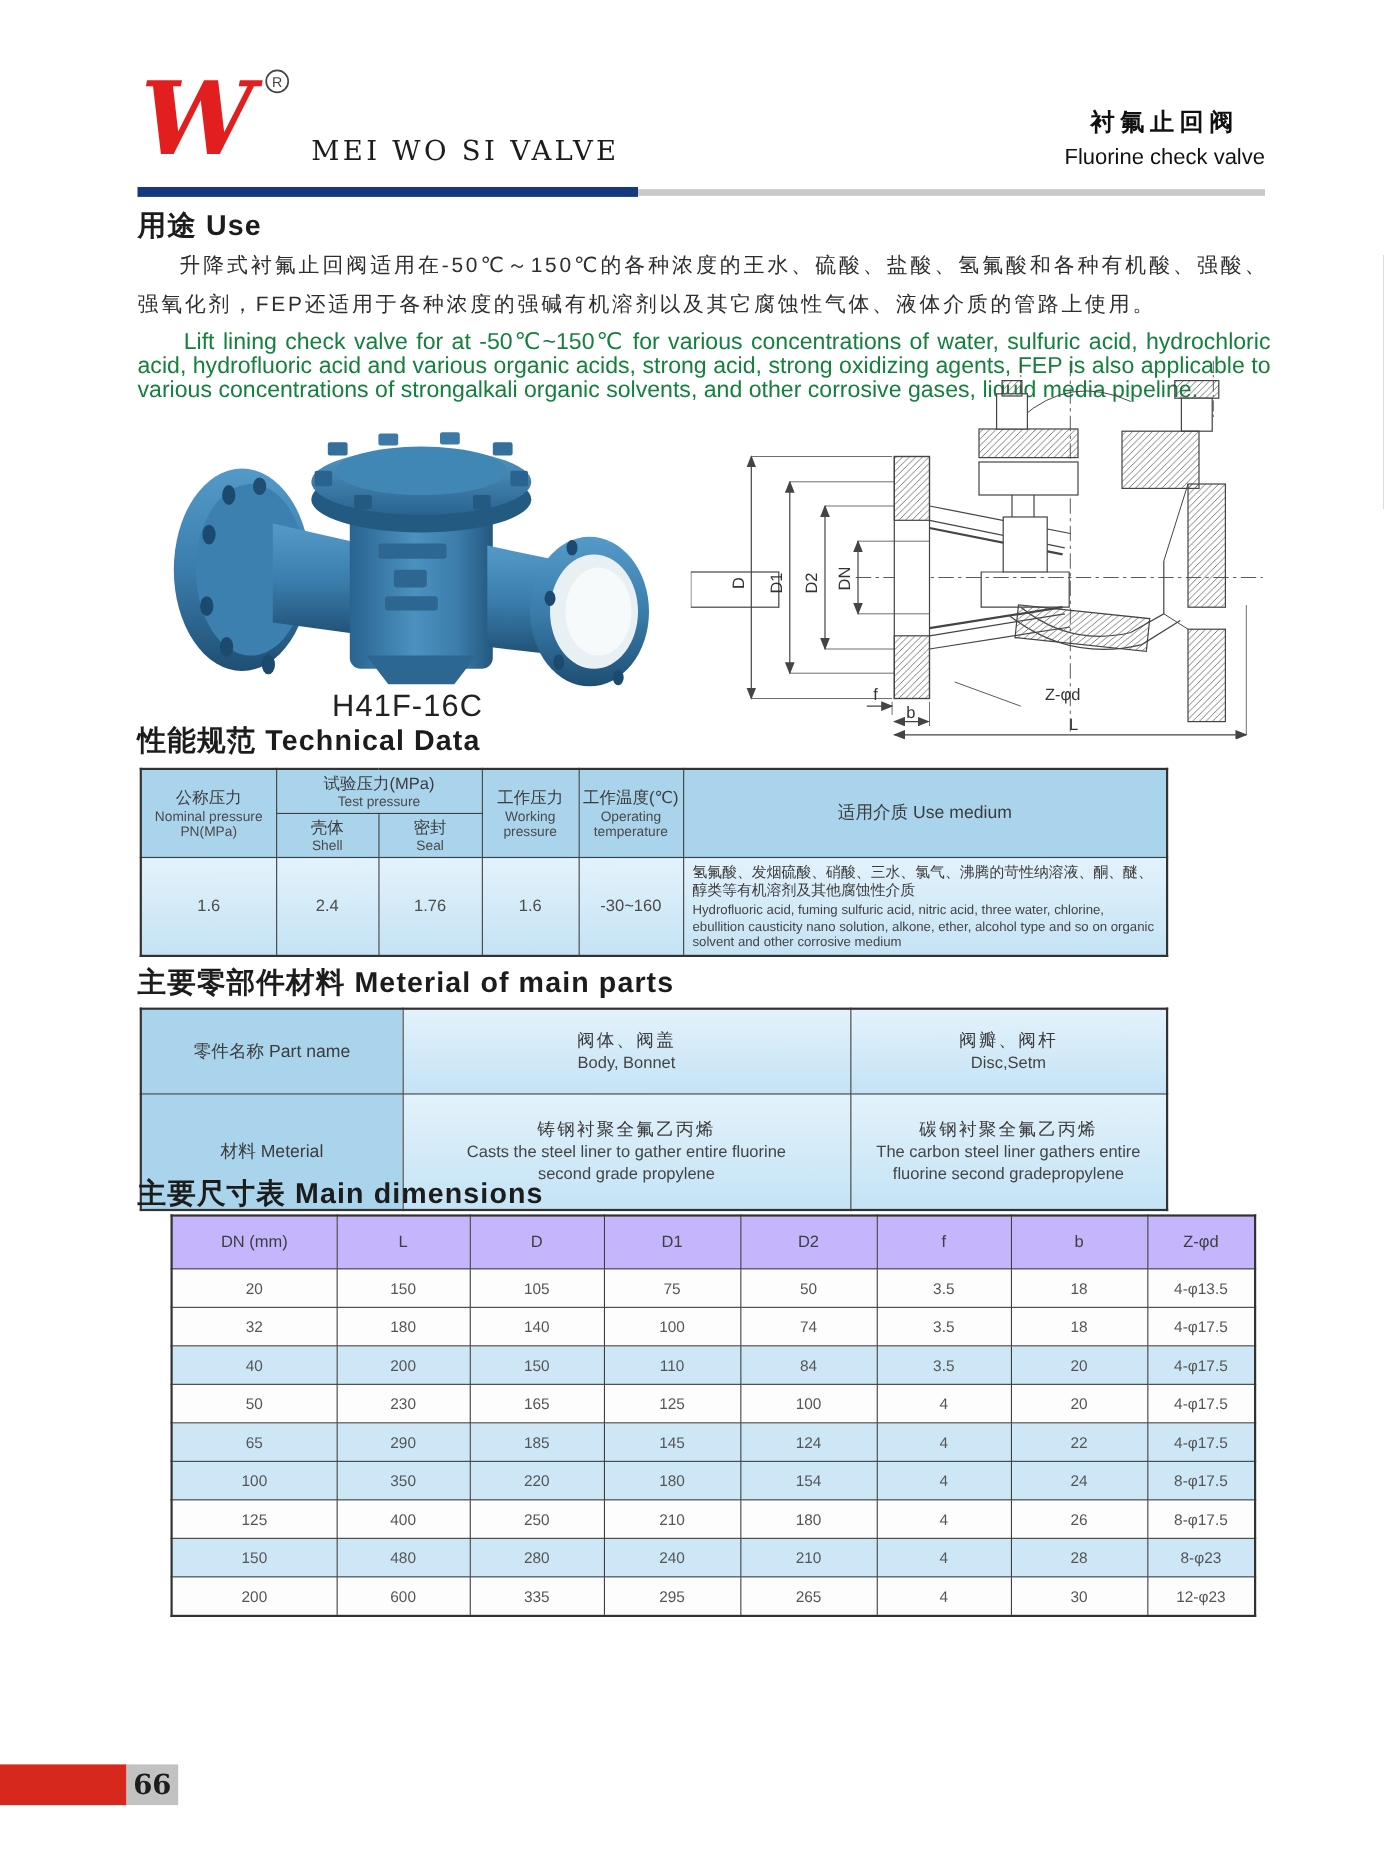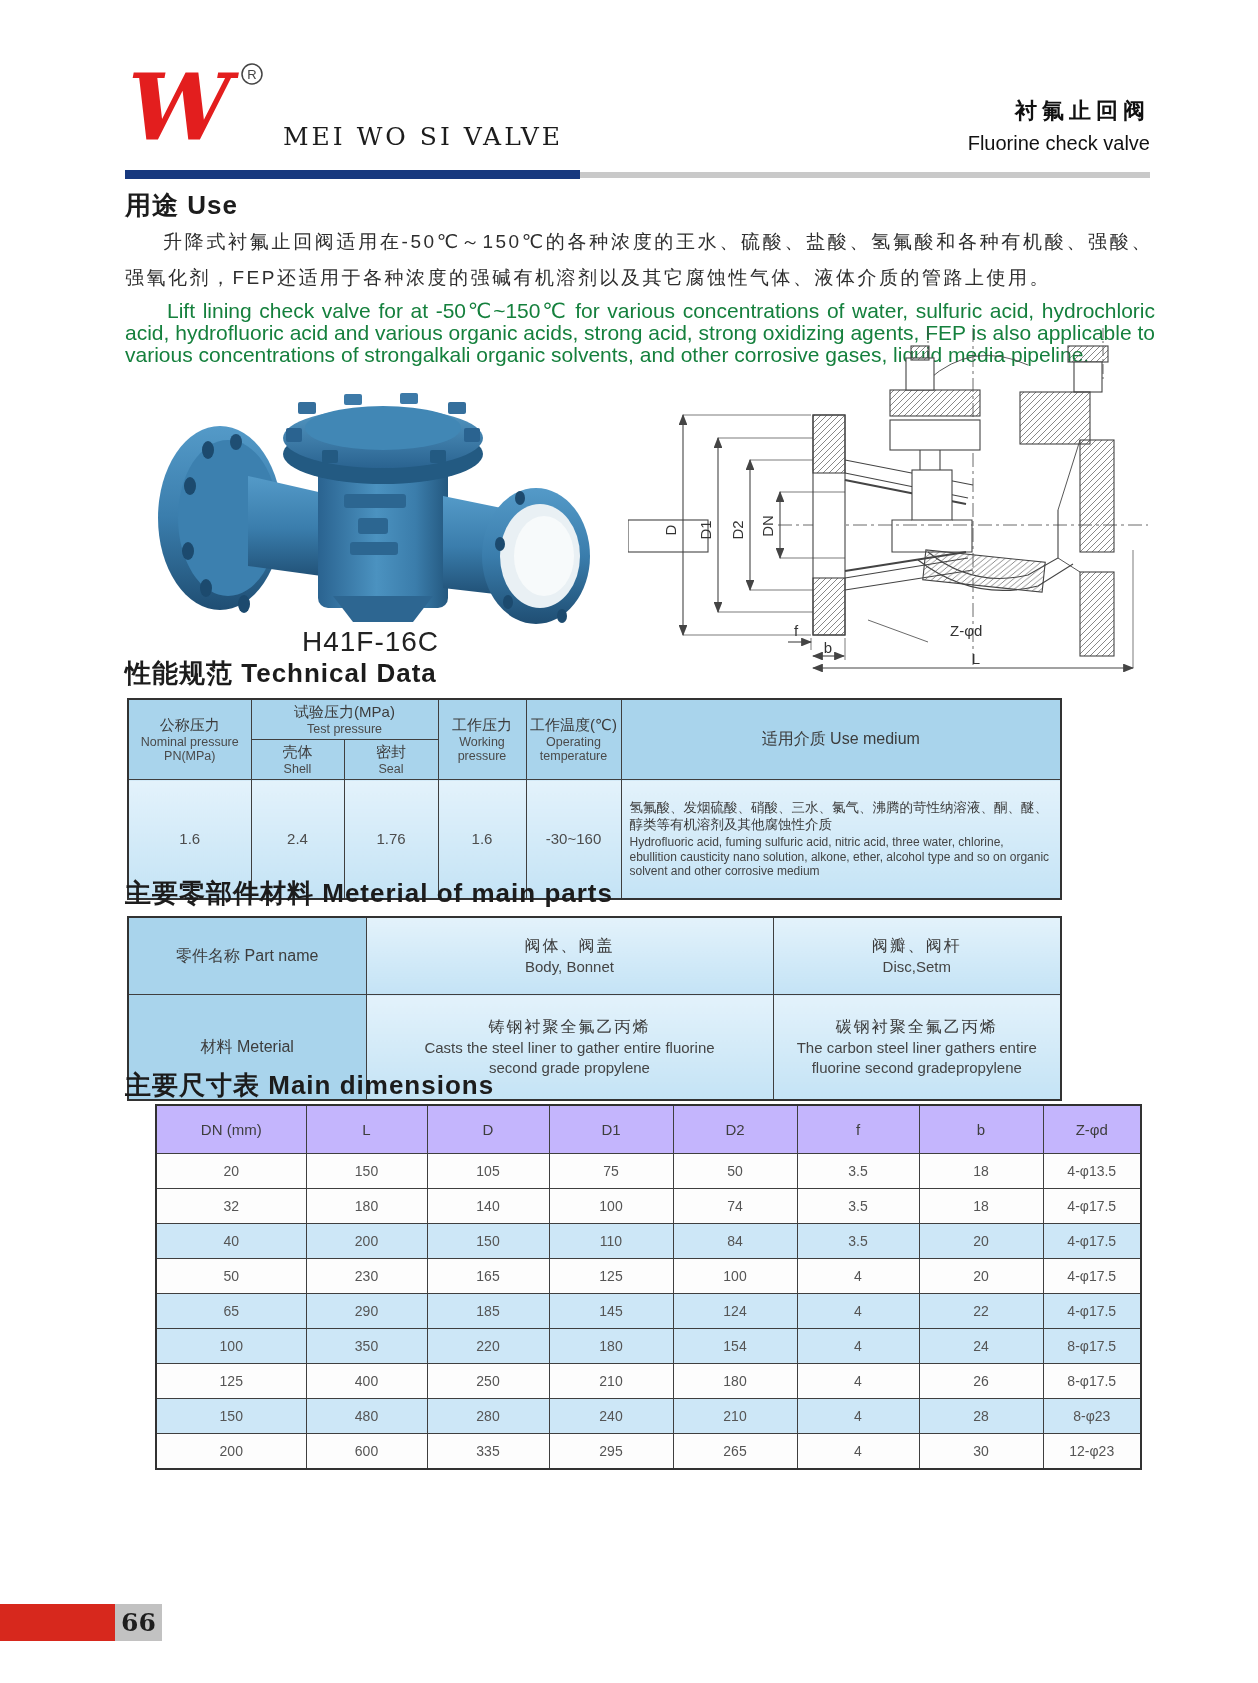--- a/index.html
+++ b/index.html
@@ -6,21 +6,21 @@
   .page{position:relative;width:1258px;height:1683px;background:#ffffff;margin:0 auto;
         font-family:"Liberation Sans","DejaVu Sans",sans-serif;color:#222;overflow:hidden;}
   .abs{position:absolute;}
 
   
   .logo-w{left:128px;top:52px;width:140px;height:110px;}
   .brand-cn{left:280px;top:62px;font-family:"DejaVu Serif","Liberation Serif",serif;
             font-size:46px;font-weight:700;font-style:italic;letter-spacing:6px;color:#141414;}
   .brand-en{left:283px;top:122px;font-family:"DejaVu Serif","Liberation Serif",serif;
             font-size:25px;letter-spacing:3px;color:#1c1c1c;}
-  .prod-block{right:108px;top:96px;text-align:right;}
+  .prod-block{right:108px;top:96px;text-align:center;}
   .prod-cn{font-size:22px;font-weight:700;letter-spacing:5px;color:#111;}
   .prod-en{font-size:20px;font-weight:500;color:#111;margin-top:6px;}
   .divider-navy{left:125px;top:170px;width:455px;height:9px;background:#17387e;}
   .divider-gray{left:580px;top:172px;width:570px;height:6px;background:#c9c9c9;}
 
   
   .sec-heading{font-size:26px;font-weight:700;color:#1c1c1c;letter-spacing:1px;}
   .use-heading{left:125px;top:188px;}
   .use-cn{left:125px;top:224px;width:1028px;font-size:19px;line-height:36px;
           letter-spacing:2.5px;color:#2e2e2e;text-align:justify;text-indent:2em;}
@@ -39,21 +39,21 @@
   .outer{border:2px solid #323232;}
   .hdrblue{background:#a9d4ec;}
   .cellblue{background:linear-gradient(#e3f2fb,#c4e3f5);}
   .cn-s{font-size:15px;color:#3c3c3c;}
   .en-s{font-size:12.5px;color:#4a4a4a;}
 
   .tech-heading{left:125px;top:656px;}
   .tech-table{left:127px;top:698px;width:933px;}
   .tech-table th{padding:3px 2px;text-align:center;}
   .tech-table td{text-align:center;font-size:15px;color:#4c4c4c;}
-  .medium-cell{text-align:left !important;padding:19px 8px;margin-top:20px;}
+  .medium-cell{text-align:left !important;padding:4px 8px;margin-top:20px;}
   .medium-cn{font-size:13.5px;color:#3c3c3c;line-height:17px;}
   .medium-en{font-size:12px;color:#444;line-height:14.5px;margin-top:2px;}
 
   .mat-heading{left:125px;top:876px;}
   .mat-table{left:127px;top:916px;width:933px;}
   .mat-table td{text-align:center;padding:8px 6px;}
   .mat-cn{font-size:16px;color:#3a3a3a;letter-spacing:2px;}
   .mat-en{font-size:15px;color:#444;line-height:20px;}
 
   .dims-heading{left:125px;top:1068px;}

